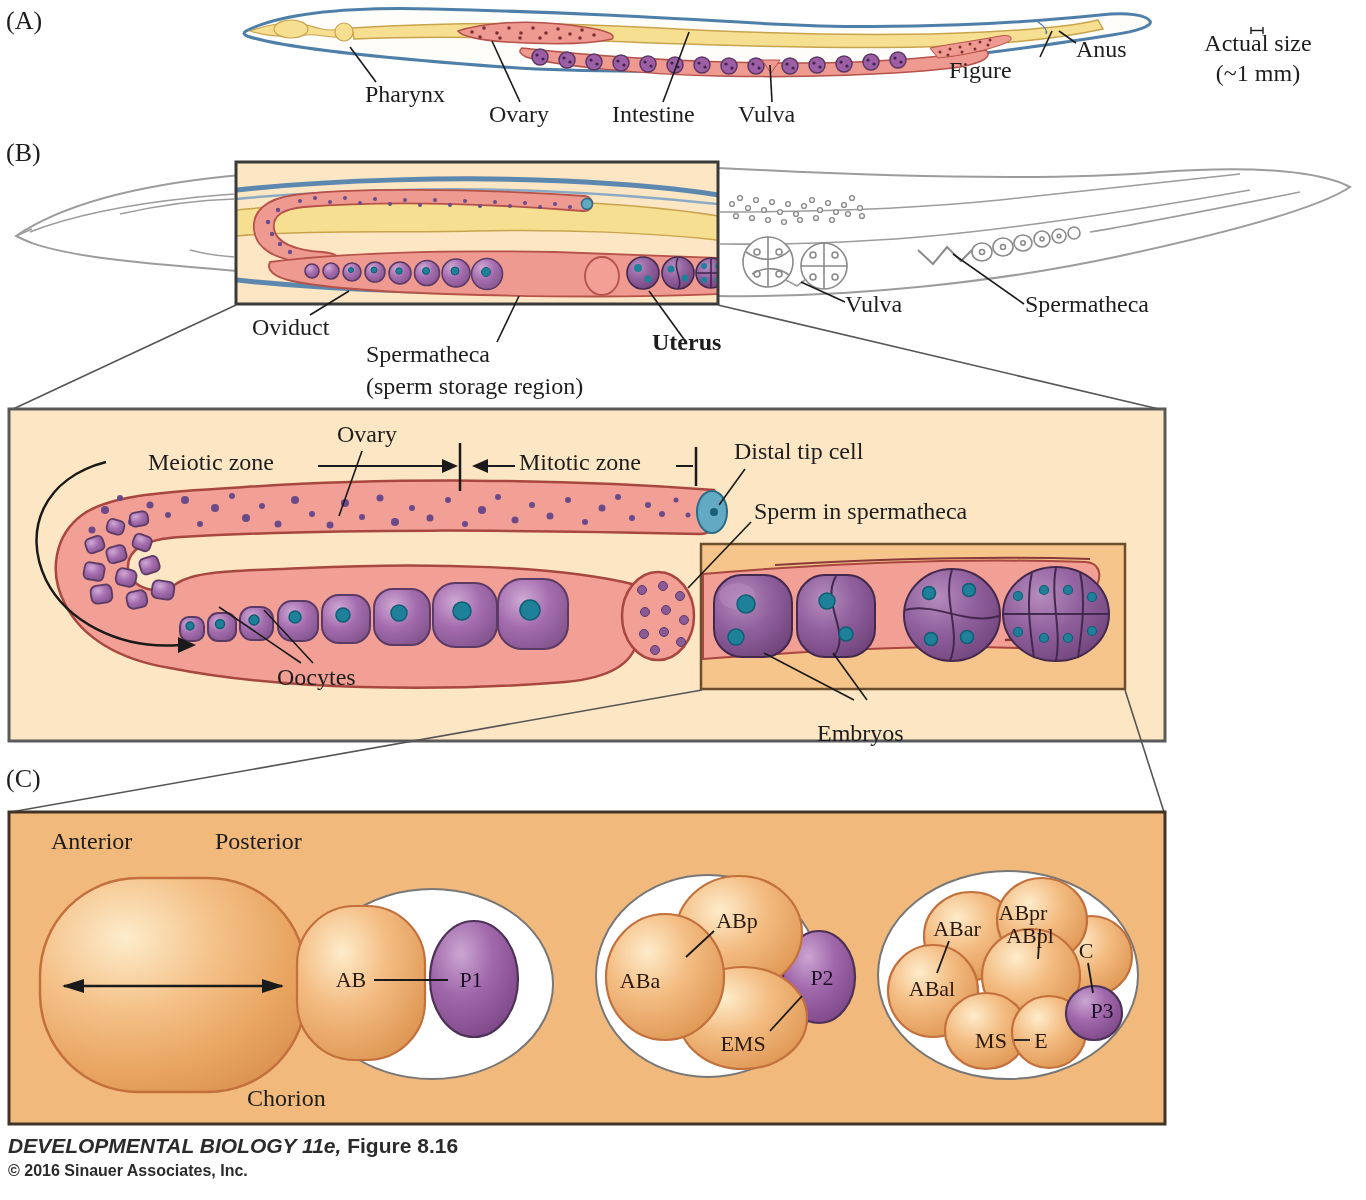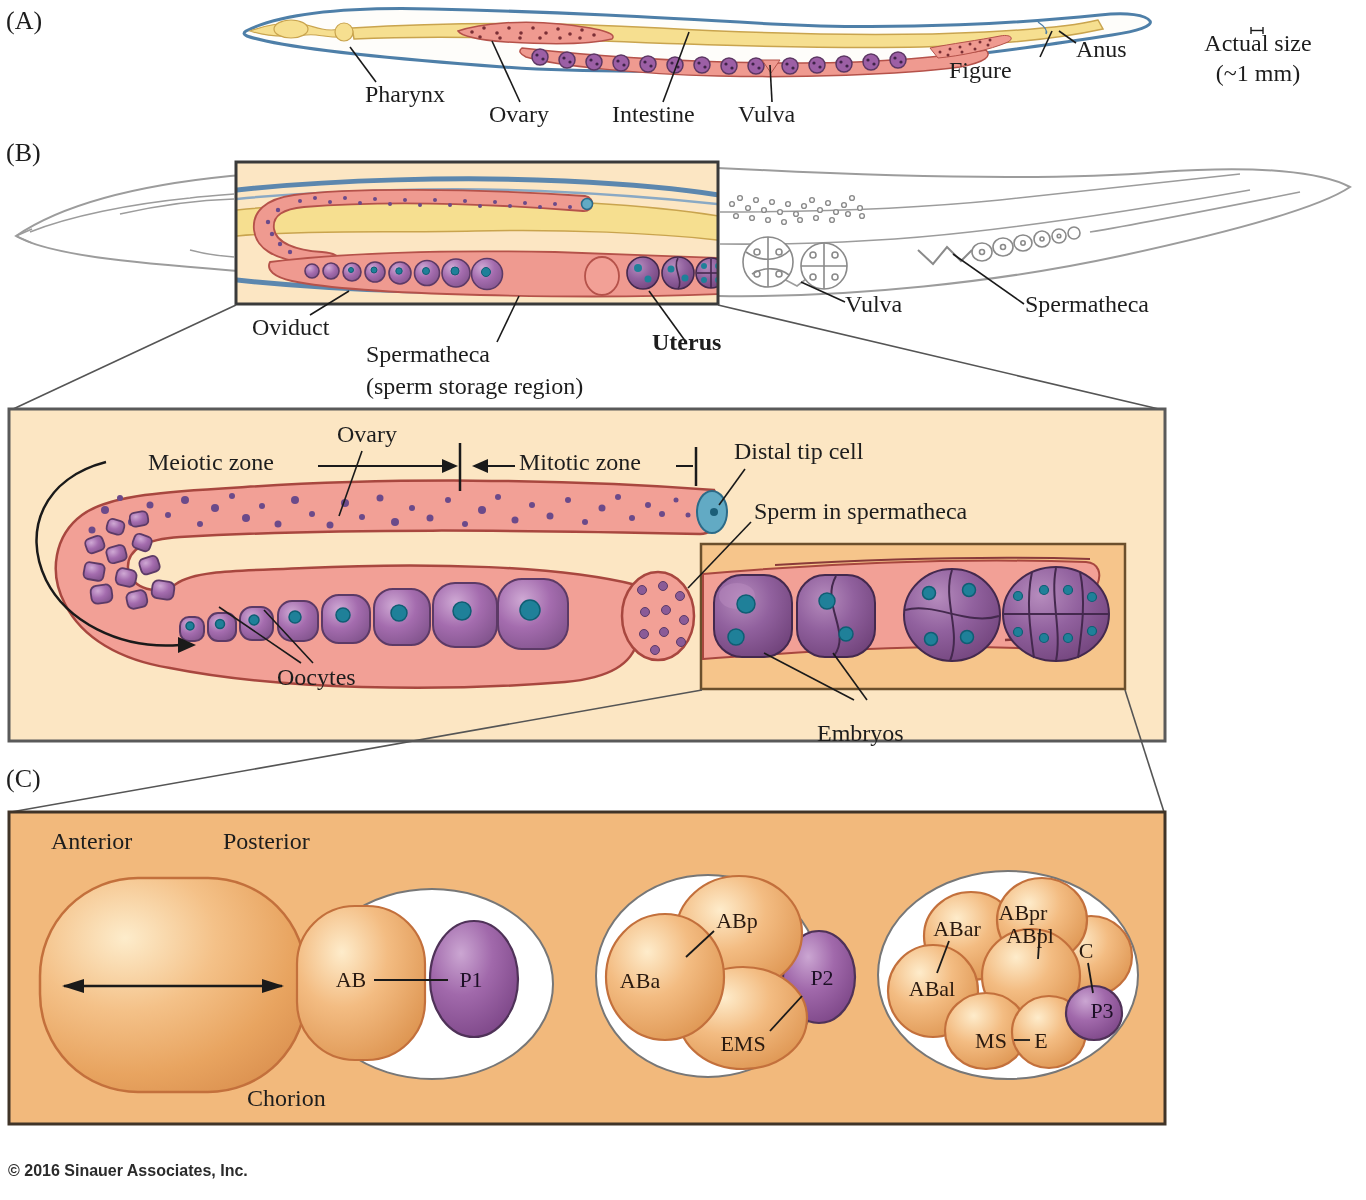--- a/index.html
+++ b/index.html
@@ -551,33 +551,34 @@
 <div class="lbl" style="left:337px;top:422px;">Ovary</div>
 <div class="lbl" style="left:112px;top:450px;margin-left:36px;">Meiotic zone</div>
 <div class="lbl" style="left:519px;top:450px;">Mitotic zone</div>
 <div class="lbl" style="left:734px;top:439px;">Distal tip cell</div>
 <div class="lbl" style="left:754px;top:499px;">Sperm in spermatheca</div>
 <div class="lbl" style="left:277px;top:665px;text-align:center;">Oocytes</div>
 <div class="lbl" style="left:817px;top:684px;margin-top:37px;">Embryos</div>
 
 <div class="tag" style="left:6px;top:764px;">(C)</div>
 <div class="lbl" style="left:51px;top:829px;">Anterior</div>
-<div class="lbl" style="left:215px;top:829px;margin-left:8px;">Posterior</div>
+<div class="lbl" style="left:215px;top:829px;">Posterior</div>
 <div class="lbl" style="left:247px;top:1086px;">Chorion</div>
 
 <div class="cell" style="left:351px;top:980px;">AB</div>
 <div class="cell cellp" style="left:471px;top:980px;">P1</div>
 <div class="cell" style="left:640px;top:981px;">ABa</div>
 <div class="cell" style="left:737px;top:921px;">ABp</div>
 <div class="cell" style="left:743px;top:1044px;">EMS</div>
 <div class="cell cellp" style="left:822px;top:978px;">P2</div>
 <div class="cell" style="left:957px;top:929px;">ABar</div>
 <div class="cell" style="left:1023px;top:913px;">ABpr</div>
 <div class="cell" style="left:932px;top:989px;">ABal</div>
 <div class="cell" style="left:1030px;top:936px;">ABpl</div>
 <div class="cell" style="left:1086px;top:951px;">C</div>
 <div class="cell" style="left:991px;top:1041px;">MS</div>
 <div class="cell" style="left:1041px;top:1041px;">E</div>
 <div class="cell cellp" style="left:1102px;top:1011px;">P3</div>
 
+<div class="foot1" style="left:8px;top:1134px;"><span class="it">DEVELOPMENTAL BIOLOGY 11e,</span><span> Figure 8.16</span></div>
 <div class="foot2" style="left:8px;top:1162px;">© 2016 Sinauer Associates, Inc.</div>
 
 </div>
 
 </body></html>

